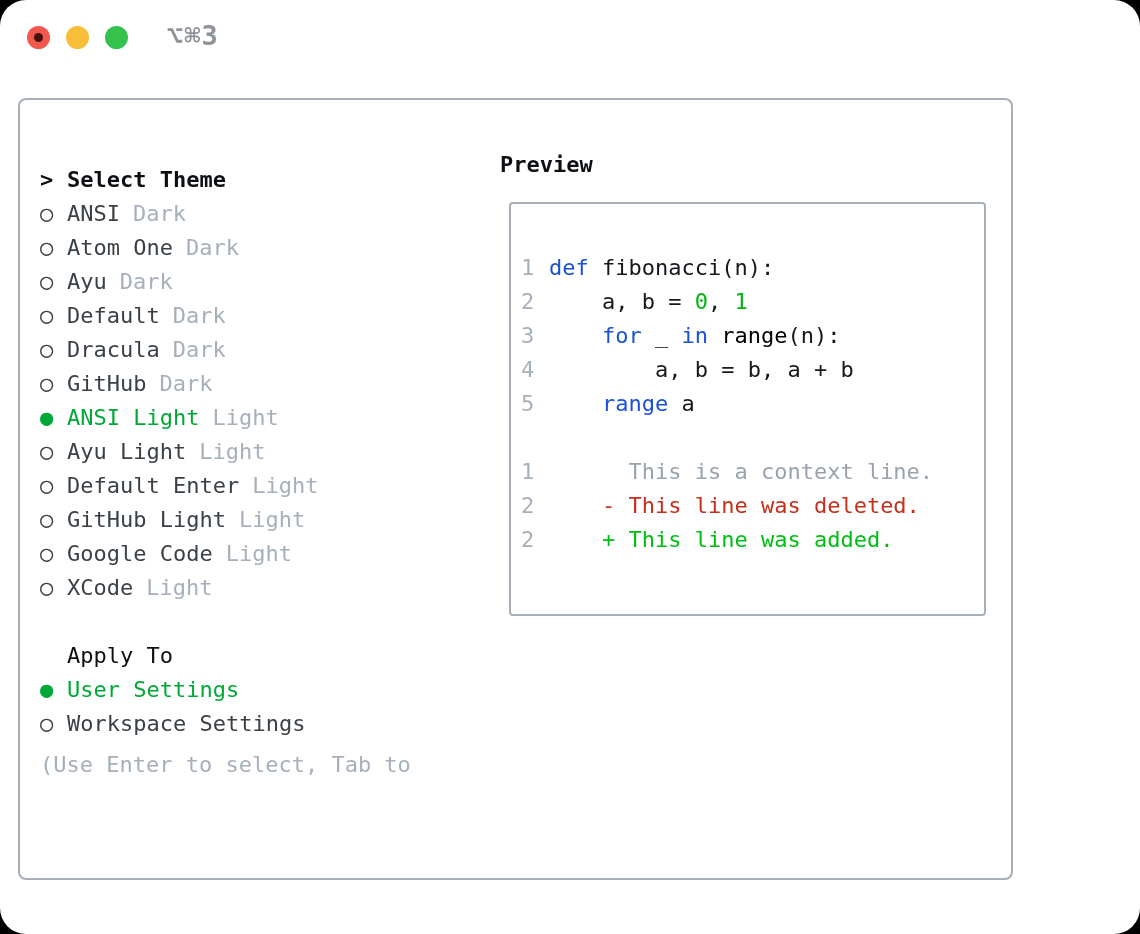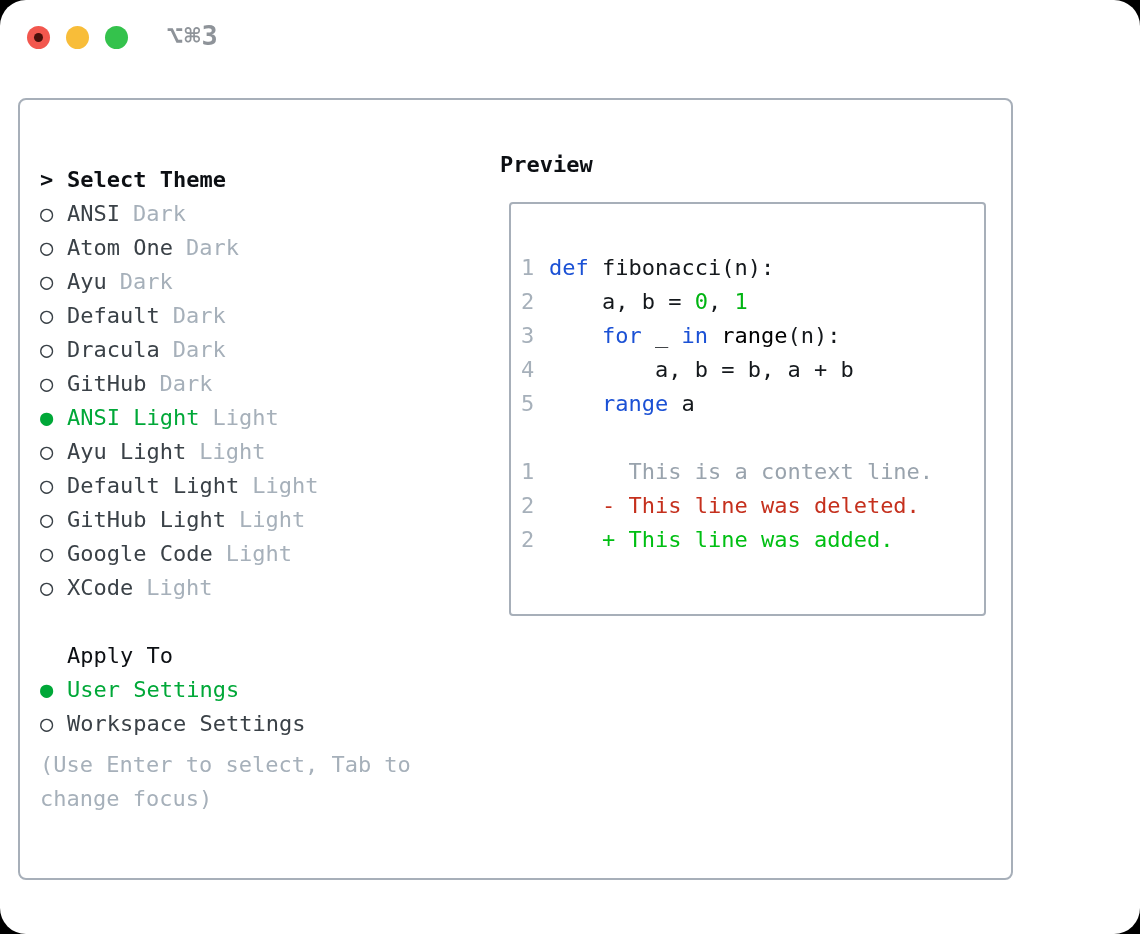--- a/index.html
+++ b/index.html
@@ -102,38 +102,37 @@
 
     <div>
         <div class="row option"><span class="marker">○</span><span class="label">ANSI</span><span class="tag">Dark</span></div>
         <div class="row option"><span class="marker">○</span><span class="label">Atom One</span><span class="tag">Dark</span></div>
         <div class="row option"><span class="marker">○</span><span class="label">Ayu</span><span class="tag">Dark</span></div>
         <div class="row option"><span class="marker">○</span><span class="label">Default</span><span class="tag">Dark</span></div>
         <div class="row option"><span class="marker">○</span><span class="label">Dracula</span><span class="tag">Dark</span></div>
         <div class="row option"><span class="marker">○</span><span class="label">GitHub</span><span class="tag">Dark</span></div>
         <div class="row option selected"><span class="marker">●</span><span class="label">ANSI Light</span><span class="tag">Light</span></div>
         <div class="row option"><span class="marker">○</span><span class="label">Ayu Light</span><span class="tag">Light</span></div>
-        <div class="row option"><span class="marker">○</span><span class="label">Default Light</span><span class="tag">Light</span></div>
+        <div class="row option"><span class="marker">○</span><span class="label">Default Enter</span><span class="tag">Light</span></div>
         <div class="row option"><span class="marker">○</span><span class="label">GitHub Light</span><span class="tag">Light</span></div>
         <div class="row option"><span class="marker">○</span><span class="label">Google Code</span><span class="tag">Light</span></div>
         <div class="row option"><span class="marker">○</span><span class="label">XCode</span><span class="tag">Light</span></div>
       </div>
 
     <div class="row apply-header">
       <span class="marker"> </span><span class="label">Apply To</span>
     </div>
 
     <div>
         <div class="row option selected"><span class="marker">●</span><span class="label">User Settings</span></div>
         <div class="row option"><span class="marker">○</span><span class="label">Workspace Settings</span></div>
       </div>
 
     <div class="hint">
       <div class="hint-line">(Use Enter to select, Tab to</div>
-      <div class="hint-line">change focus)</div>
     </div>
   </div>
 
   <div class="preview-header">Preview</div>
 
   <div class="preview-box">
     <div>
         <div class="code-row"><span class="ln">1</span><span class="tok-kw">def</span><span class="tok-plain"> fibonacci(n):</span></div>
         <div class="code-row"><span class="ln">2</span><span class="tok-plain">    a, b = </span><span class="tok-lit">0</span><span class="tok-plain">, </span><span class="tok-lit">1</span></div>
         <div class="code-row"><span class="ln">3</span><span class="tok-plain">    </span><span class="tok-kw">for</span><span class="tok-plain"> _ </span><span class="tok-kw">in</span><span class="tok-plain"> </span><span class="tok-builtin">range</span><span class="tok-plain">(n):</span></div>

